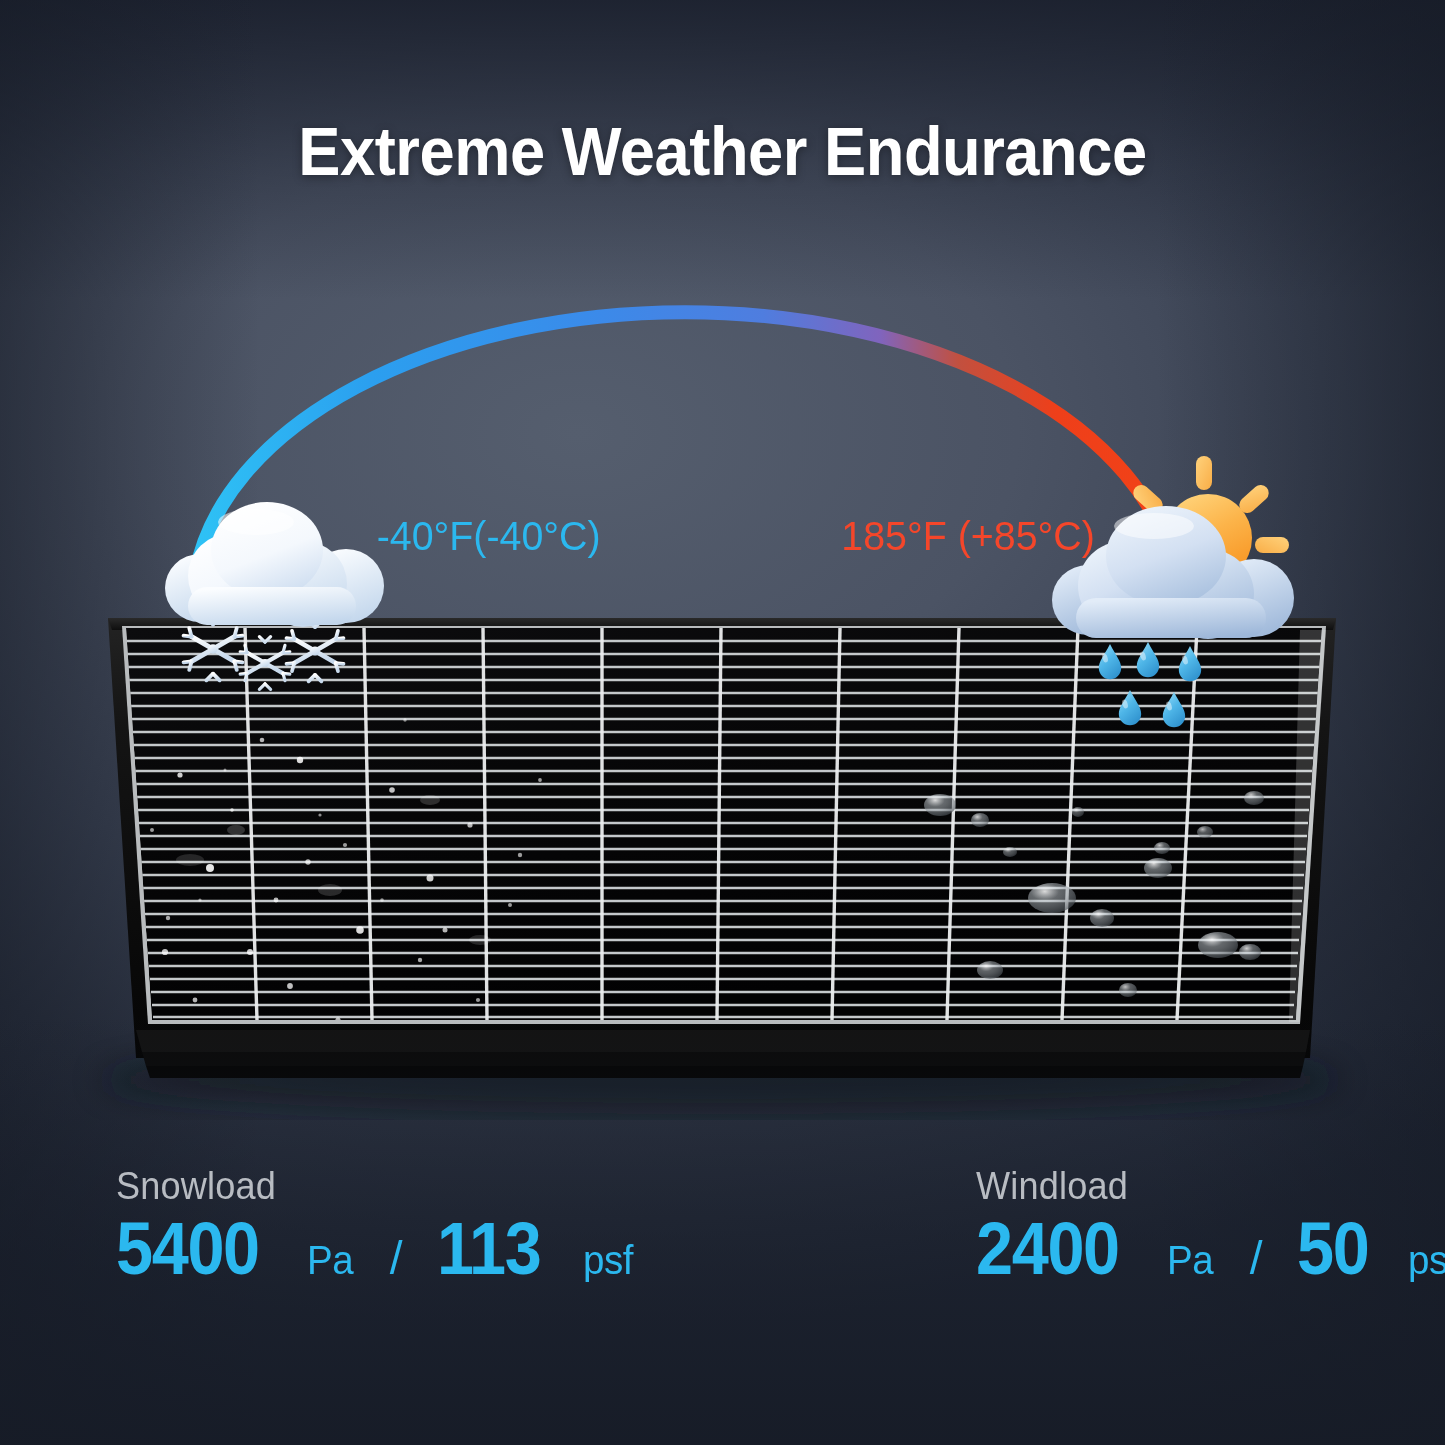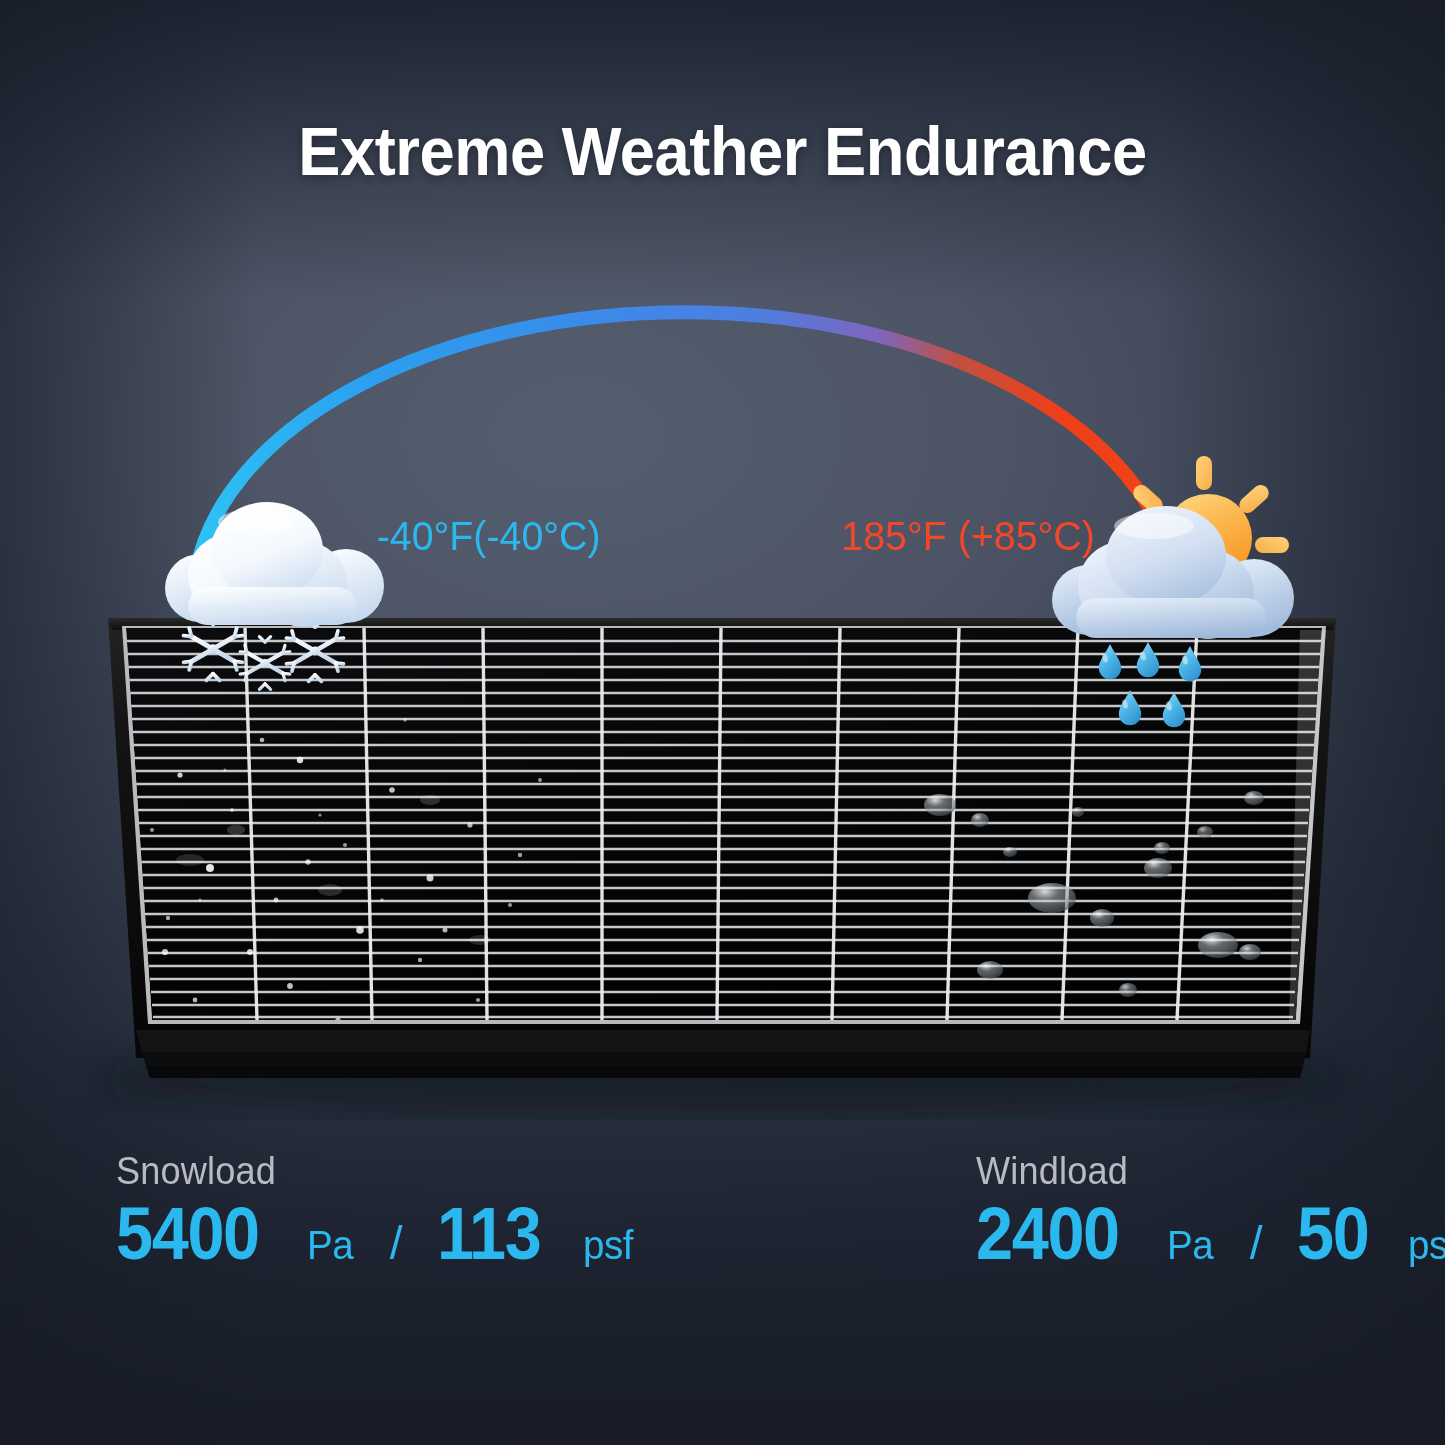--- a/index.html
+++ b/index.html
@@ -40,21 +40,21 @@
     position:absolute;font-size:41px;font-weight:400;white-space:nowrap;
     transform:scaleX(.96);
   }
   #temp-cold{left:372px;top:513px;color:#2bb8ef;}
   #temp-hot{left:836px;top:513px;color:#f5462a;}
 
   
   #panel-wrap{position:absolute;left:0;top:600px;width:1445px;height:520px;}
 
   
-  .stat{position:absolute;white-space:nowrap;}
+  .stat{position:absolute;white-space:nowrap;margin-top:15px;}
   #stat-snow{left:116px;top:1150px;}
   #stat-wind{left:976px;top:1150px;}
   .stat-label{
     font-size:38px;color:#b8bcc2;font-weight:400;letter-spacing:.2px;
     transform:scaleX(.95);transform-origin:left center;display:block;
     margin-bottom:6px;
   }
   .stat-value{display:flex;align-items:baseline;color:#2bb8ef;gap:32px;}
   .big{font-size:74px;font-weight:700;line-height:.95;letter-spacing:-1.5px;
        transform:scaleX(.9);transform-origin:left bottom;}

